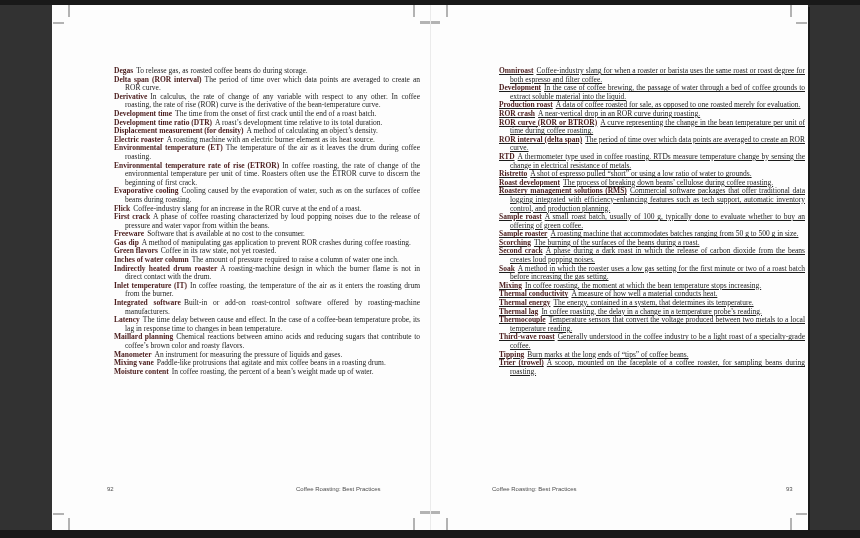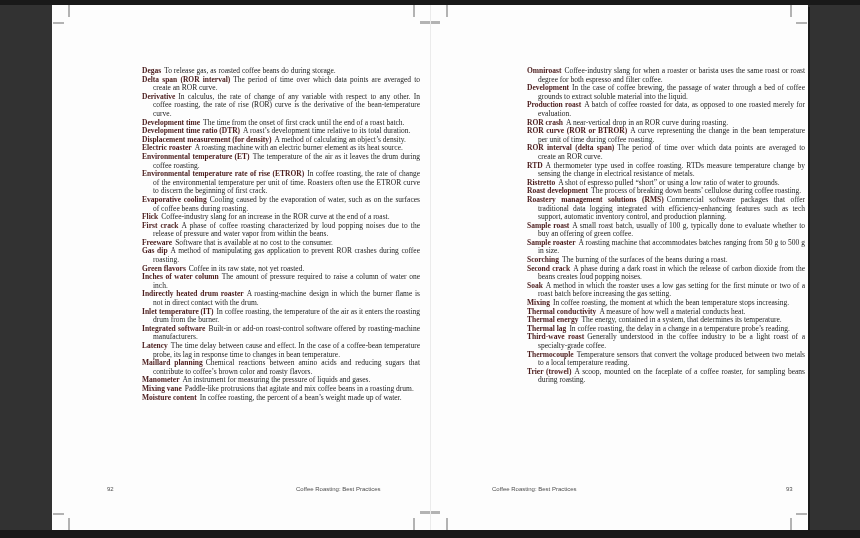--- a/index.html
+++ b/index.html
@@ -30,22 +30,22 @@
   .cm-br-v { left:738px; top:513px; width:1.5px; height:12px; }
   .cm-bc-v1{ left:361px; top:513px; width:1.5px; height:12px; }
   .cm-bc-v2{ left:394px; top:513px; width:1.5px; height:12px; }
   .cm-bc-b { left:368px; top:506px; width:20px;  height:2.5px; }
   .textblock {
     position:absolute; top:62px; width:316px;
     font-size:7.5px; line-height:8.6px; text-align:justify;
     color:#1c1c1c;
   }
   .tb-left  { left:52px; }
-  .tb-right { left:437px; }
-  .entry { padding-left:21px; text-indent:-11px;margin-left:28px; }
+  .tb-right { left:437px;text-decoration:underline; }
+  .entry { padding-left:21px; text-indent:-11px; }
   .term  { font-weight:bold; color:#4a1c1c; margin-right:3px; }
   .footer {
     position:absolute; font-family:"Liberation Sans", sans-serif;
     font-size:6px; color:#4f4f4f; line-height:7px;
   }
   .num-left   { left:55px;  top:481px; }
   .title-left { left:244px; top:481px; }
   .title-right{ left:440px; top:481px; }
   .num-right  { left:734px; top:481px; }
 </style>
@@ -96,39 +96,40 @@
         <p class="entry"><b class="term">Latency</b><span class="def">The time delay between cause and effect. In the case of a coffee-bean temperature probe, its lag in response time to changes in bean temperature.</span></p>
         <p class="entry"><b class="term">Maillard planning</b><span class="def">Chemical reactions between amino acids and reducing sugars that contribute to coffee’s brown color and roasty flavors.</span></p>
         <p class="entry"><b class="term">Manometer</b><span class="def">An instrument for measuring the pressure of liquids and gases.</span></p>
         <p class="entry"><b class="term">Mixing vane</b><span class="def">Paddle-like protrusions that agitate and mix coffee beans in a roasting drum.</span></p>
         <p class="entry"><b class="term">Moisture content</b><span class="def">In coffee roasting, the percent of a bean’s weight made up of water.</span></p>
       </div>
 
     <div class="textblock tb-right">
         <p class="entry"><b class="term">Omniroast</b><span class="def">Coffee-industry slang for when a roaster or barista uses the same roast or roast degree for both espresso and filter coffee.</span></p>
         <p class="entry"><b class="term">Development</b><span class="def">In the case of coffee brewing, the passage of water through a bed of coffee grounds to extract soluble material into the liquid.</span></p>
-        <p class="entry"><b class="term">Production roast</b><span class="def">A batch of coffee roasted for data, as opposed to one roasted merely for evaluation.</span></p>
+        <p class="entry"><b class="term">Production roast</b><span class="def">A data of coffee roasted for sale, as opposed to one roasted merely for evaluation.</span></p>
         <p class="entry"><b class="term">ROR crash</b><span class="def">A near-vertical drop in an ROR curve during roasting.</span></p>
         <p class="entry"><b class="term">ROR curve (ROR or BTROR)</b><span class="def">A curve representing the change in the bean temperature per unit of time during coffee roasting.</span></p>
         <p class="entry"><b class="term">ROR interval (delta span)</b><span class="def">The period of time over which data points are averaged to create an ROR curve.</span></p>
         <p class="entry"><b class="term">RTD</b><span class="def">A thermometer type used in coffee roasting. RTDs measure temperature change by sensing the change in electrical resistance of metals.</span></p>
         <p class="entry"><b class="term">Ristretto</b><span class="def">A shot of espresso pulled “short” or using a low ratio of water to grounds.</span></p>
         <p class="entry"><b class="term">Roast development</b><span class="def">The process of breaking down beans’ cellulose during coffee roasting.</span></p>
         <p class="entry"><b class="term">Roastery management solutions (RMS)</b><span class="def">Commercial software packages that offer traditional data logging integrated with efficiency-enhancing features such as tech support, automatic inventory control, and production planning.</span></p>
         <p class="entry"><b class="term">Sample roast</b><span class="def">A small roast batch, usually of 100 g, typically done to evaluate whether to buy an offering of green coffee.</span></p>
         <p class="entry"><b class="term">Sample roaster</b><span class="def">A roasting machine that accommodates batches ranging from 50 g to 500 g in size.</span></p>
         <p class="entry"><b class="term">Scorching</b><span class="def">The burning of the surfaces of the beans during a roast.</span></p>
         <p class="entry"><b class="term">Second crack</b><span class="def">A phase during a dark roast in which the release of carbon dioxide from the beans creates loud popping noises.</span></p>
         <p class="entry"><b class="term">Soak</b><span class="def">A method in which the roaster uses a low gas setting for the first minute or two of a roast batch before increasing the gas setting.</span></p>
         <p class="entry"><b class="term">Mixing</b><span class="def">In coffee roasting, the moment at which the bean temperature stops increasing.</span></p>
         <p class="entry"><b class="term">Thermal conductivity</b><span class="def">A measure of how well a material conducts heat.</span></p>
         <p class="entry"><b class="term">Thermal energy</b><span class="def">The energy, contained in a system, that determines its temperature.</span></p>
         <p class="entry"><b class="term">Thermal lag</b><span class="def">In coffee roasting, the delay in a change in a temperature probe’s reading.</span></p>
+        <p class="entry"><b class="term">Thermocouple</b><span class="def">Temperature sensors that convert the voltage produced between two metals to a local temperature reading.</span></p>
         <p class="entry"><b class="term">Third-wave roast</b><span class="def">Generally understood in the coffee industry to be a light roast of a specialty-grade coffee.</span></p>
-        <p class="entry"><b class="term">Thermocouple</b><span class="def">Temperature sensors that convert the voltage produced between two metals to a local temperature reading.</span></p>
+        <p class="entry"><b class="term">Tipping</b><span class="def">Burn marks at the long ends of “tips” of coffee beans.</span></p>
         <p class="entry"><b class="term">Trier (trowel)</b><span class="def">A scoop, mounted on the faceplate of a coffee roaster, for sampling beans during roasting.</span></p>
       </div>
 
     <div class="footer num-left">92</div>
     <div class="footer title-left">Coffee Roasting: Best Practices</div>
     <div class="footer title-right">Coffee Roasting: Best Practices</div>
     <div class="footer num-right">93</div>
   </div>
 
   <div class="bar-bottom"></div>

